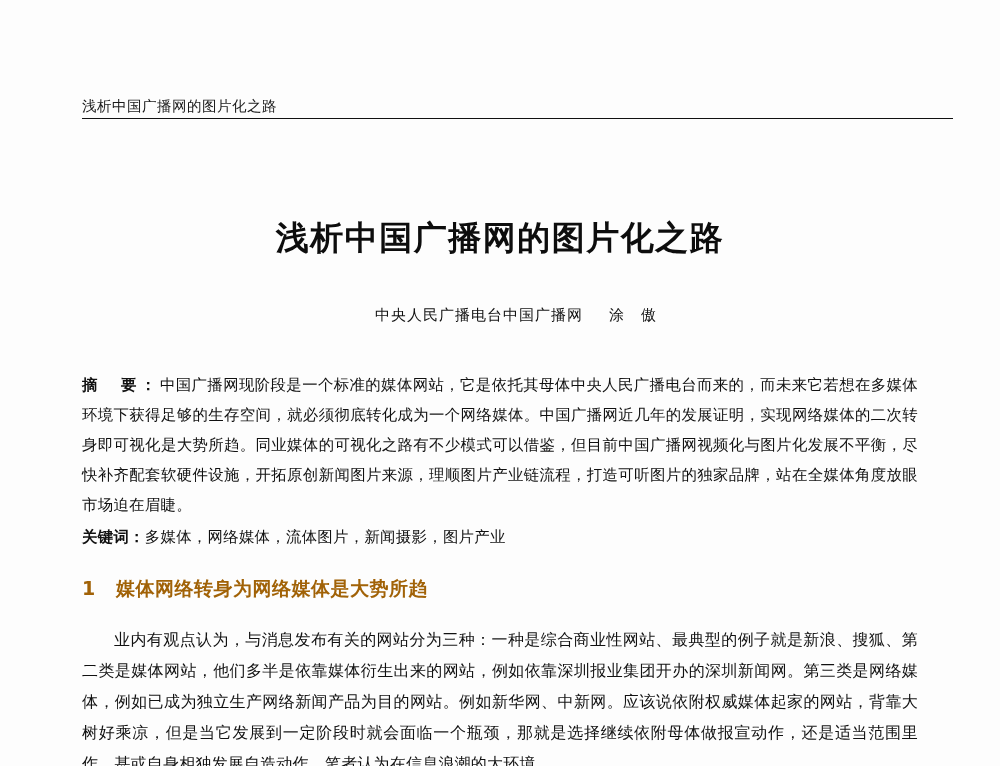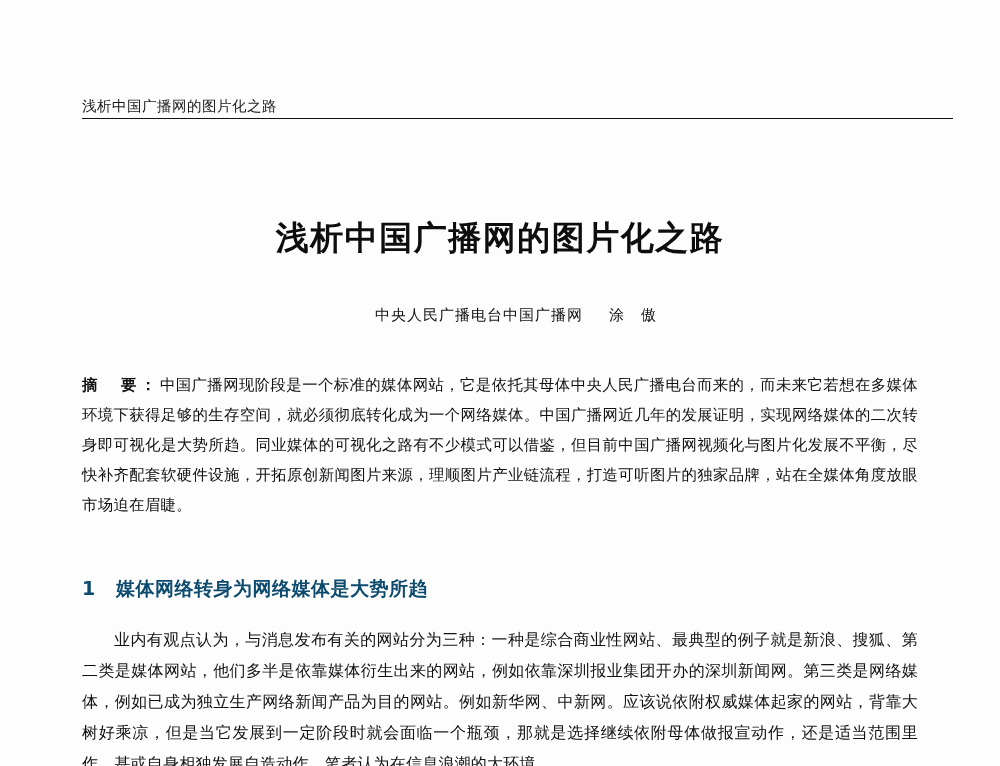--- a/index.html
+++ b/index.html
@@ -103,21 +103,21 @@
     font-weight: bold;
   }
   .section-heading {
     position: absolute;
     top: 576px;
     left: 82px;
     width: 836px;
     font-family: "DejaVu Sans", sans-serif;
     font-size: 19px;
     font-weight: bold;
-    color: #0c4a6e;
+    color: #a16207;
     letter-spacing: 0.5px;
   }
   .section-heading .num {
     display: inline-block;
     width: 34px;
   }
   .body-para {
     position: absolute;
     top: 624px;
     left: 82px;
@@ -144,20 +144,23 @@
   <div class="doc-title">浅析中国广播网的图片化之路</div>
 
   <div class="byline">
     <span>中央人民广播电台中国广播网</span><span class="sep"></span><span>涂　傲</span>
   </div>
 
   <div class="abstract">
     <span class="lead">摘　要：</span><span>中国广播网现阶段是一个标准的媒体网站，它是依托其母体中央人民广播电台而来的，而未来它若想在多媒体环境下获得足够的生存空间，就必须彻底转化成为一个网络媒体。中国广播网近几年的发展证明，实现网络媒体的二次转身即可视化是大势所趋。同业媒体的可视化之路有不少模式可以借鉴，但目前中国广播网视频化与图片化发展不平衡，尽快补齐配套软硬件设施，开拓原创新闻图片来源，理顺图片产业链流程，打造可听图片的独家品牌，站在全媒体角度放眼市场迫在眉睫。</span>
   </div>
 
+  <div class="keywords">
+    <span class="lead">关键词：</span><span>多媒体，网络媒体，流体图片，新闻摄影，图片产业</span>
+  </div>
 
   <div class="section-heading">
     <span class="num">1</span><span>媒体网络转身为网络媒体是大势所趋</span>
   </div>
 
   <div class="body-para">业内有观点认为，与消息发布有关的网站分为三种：一种是综合商业性网站、最典型的例子就是新浪、搜狐、第二类是媒体网站，他们多半是依靠媒体衍生出来的网站，例如依靠深圳报业集团开办的深圳新闻网。第三类是网络媒体，例如已成为独立生产网络新闻产品为目的网站。例如新华网、中新网。应该说依附权威媒体起家的网站，背靠大树好乘凉，但是当它发展到一定阶段时就会面临一个瓶颈，那就是选择继续依附母体做报宣动作，还是适当范围里作、甚或自身相独发展自造动作。笔者认为在信息浪潮的大环境</div>
 
 </div>
 
 </body></html>

